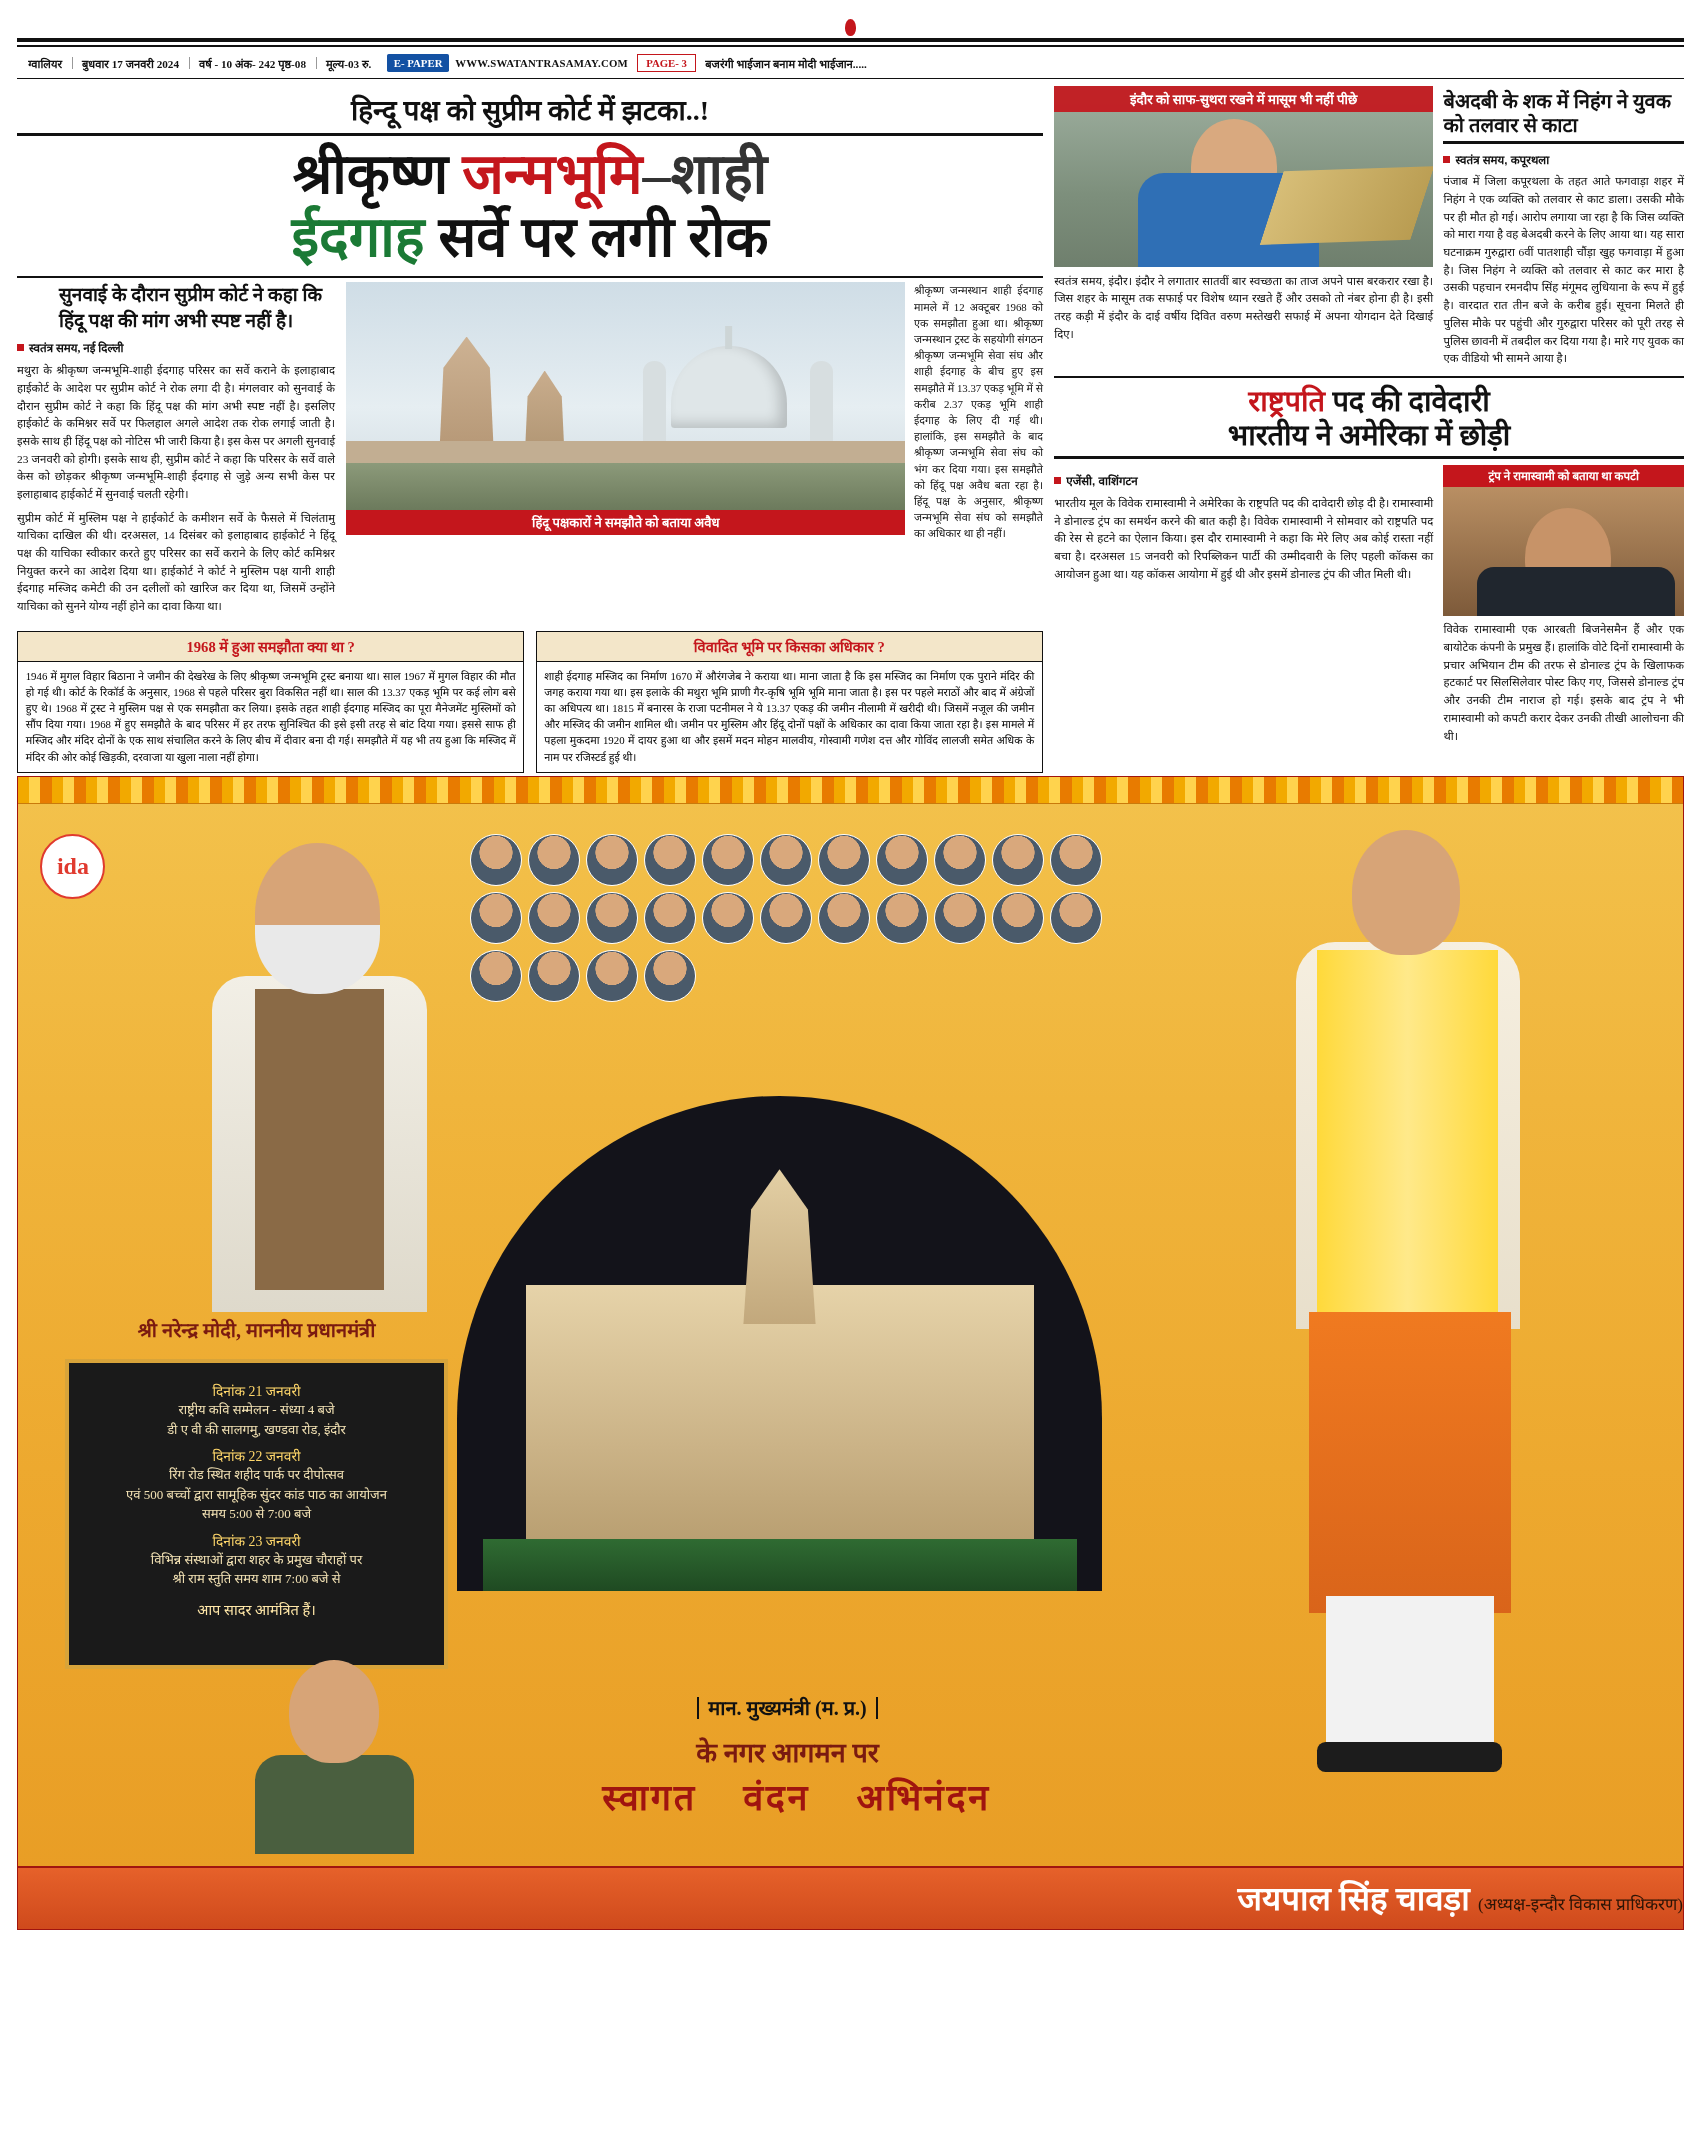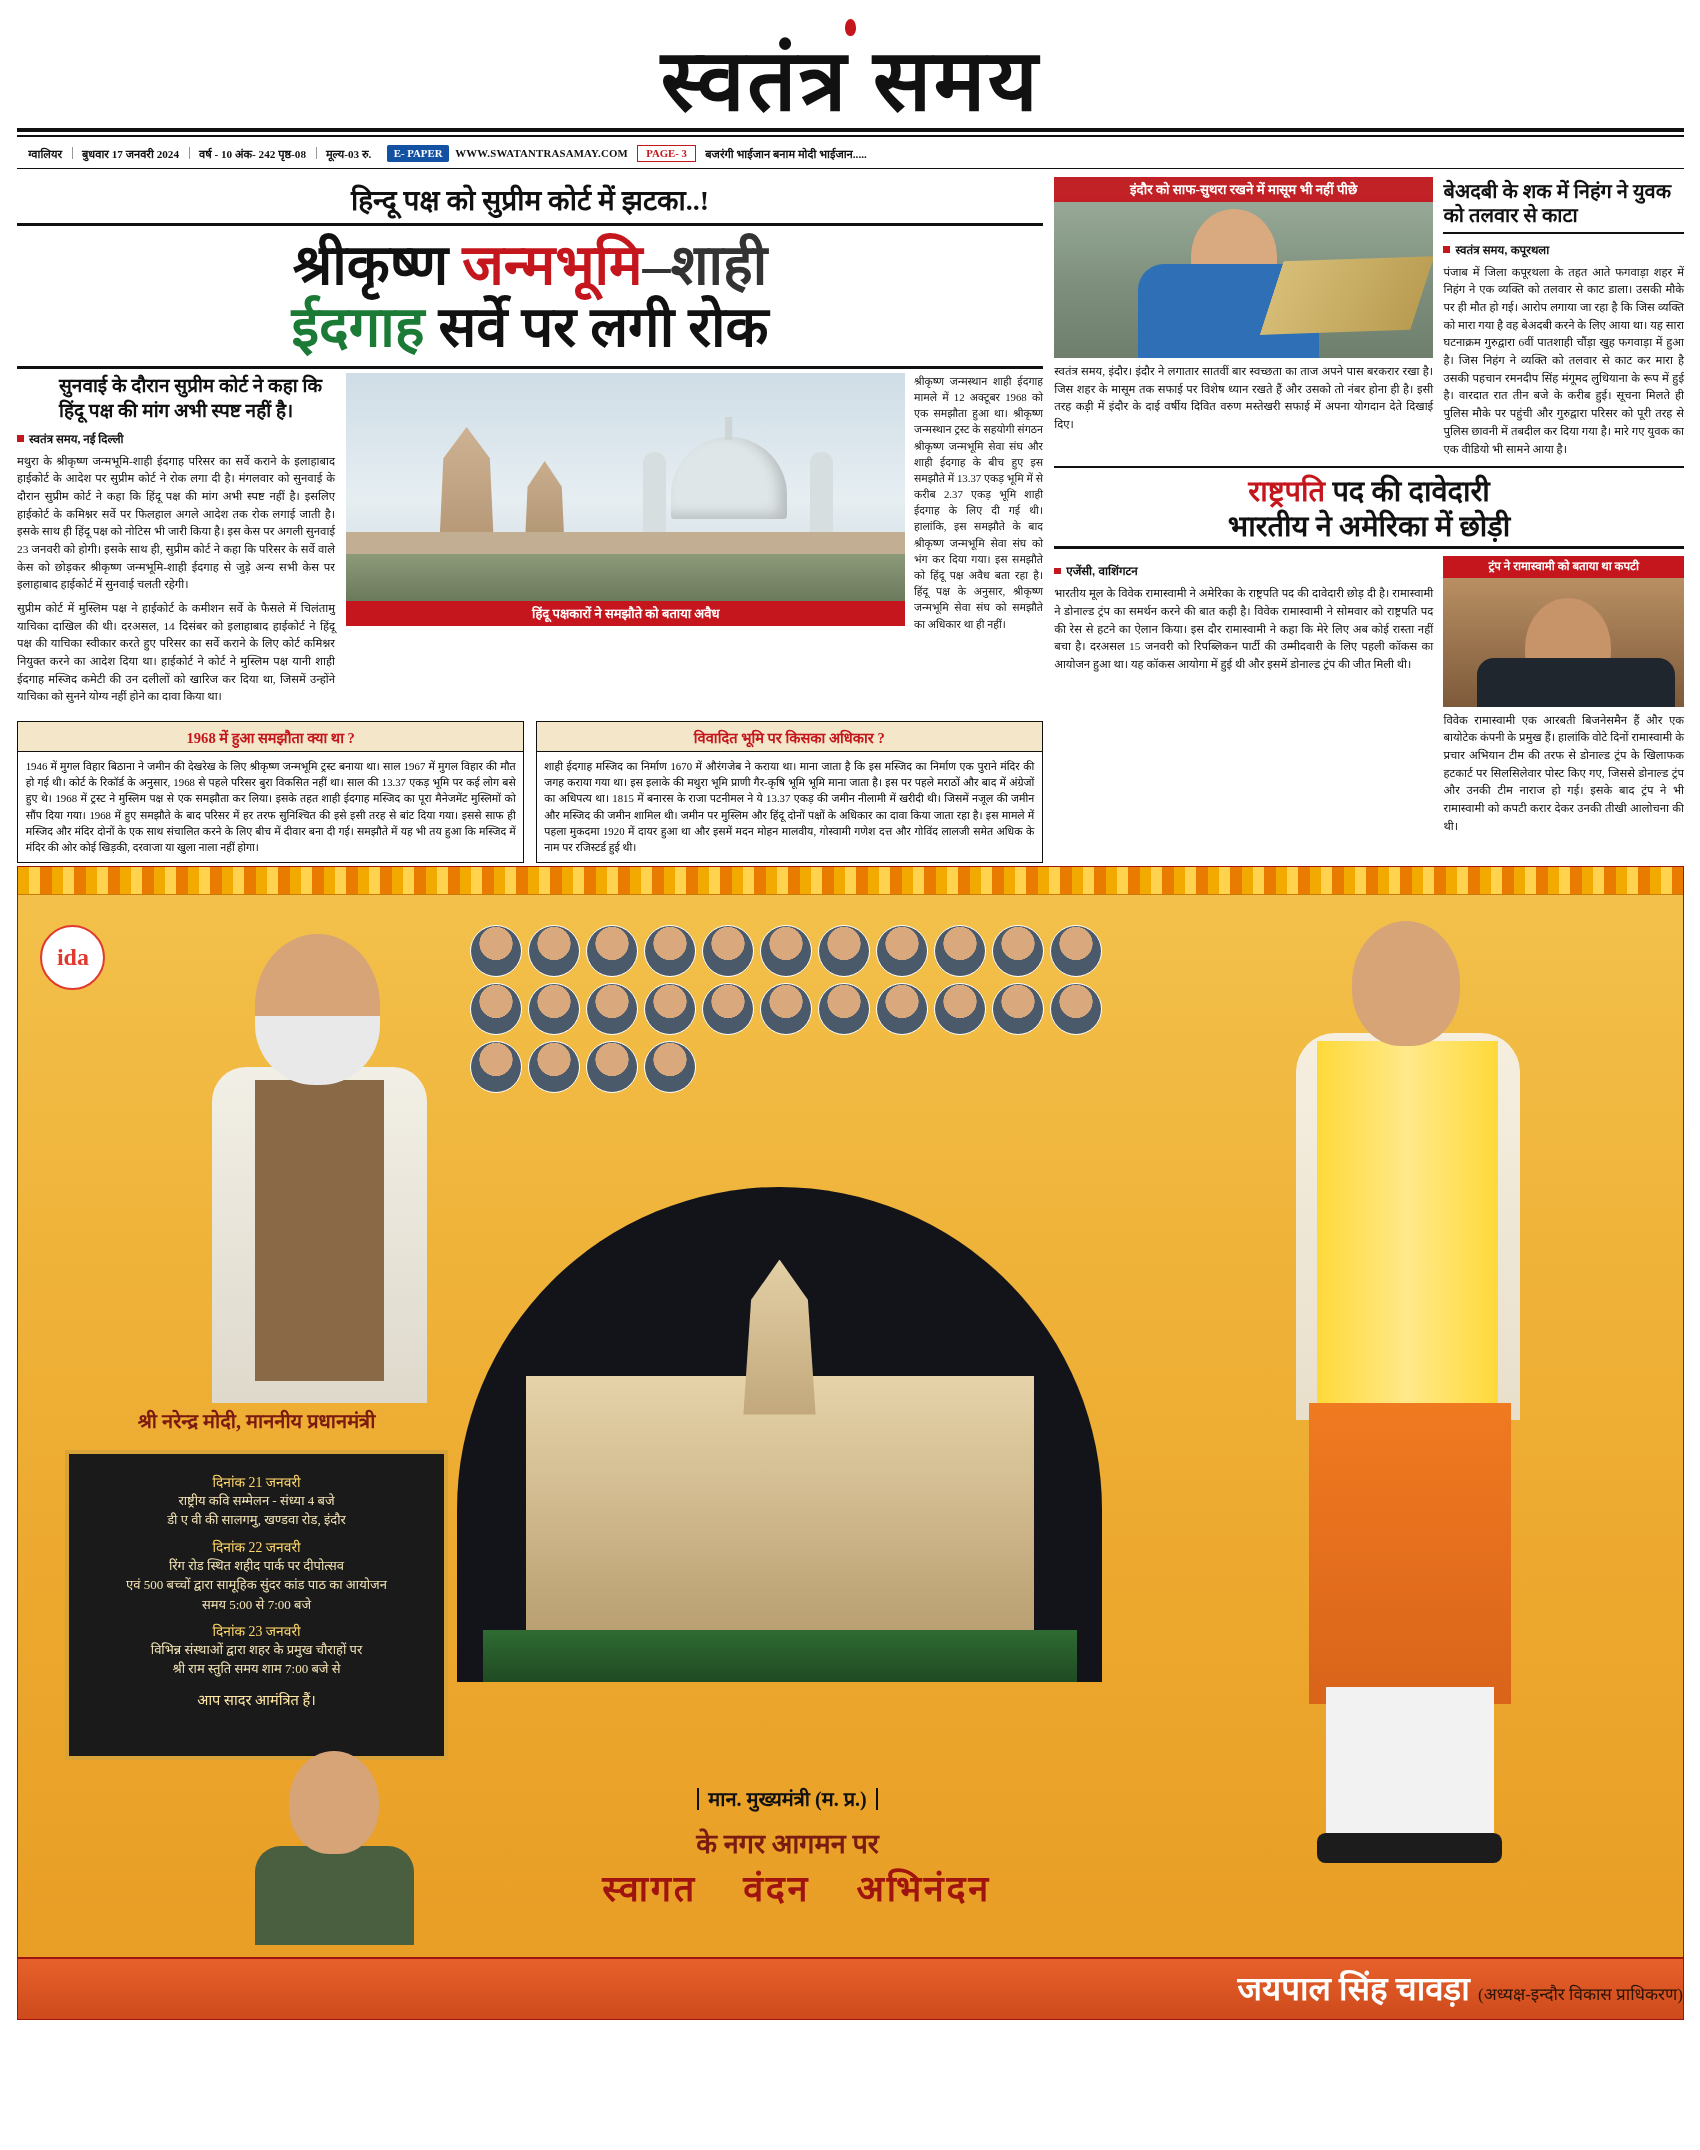--- a/index.html
+++ b/index.html
@@ -381,21 +381,20 @@
   .ad-footer .nm { font-size: 33px; font-weight:bold; color:#ffffff;text-align:right; }
   .ad-footer .nm .desig { font-size: 17px; color:#2b1406; font-weight:normal; }
 </style>
 </head>
 <body>
 
 <div class="page">
 
   <div class="masthead">
     <div class="tilak"></div>
-    <h1>स्वतंत्र समय</h1>
     <div class="masthead-rules">
       <div class="rule-thick"></div>
       <div class="rule-thin"></div>
     </div>
   </div>
 
   <div class="infobar">
     <div class="seg">ग्वालियर</div>
     <div class="sep"></div>
     <div class="seg">बुधवार 17 जनवरी 2024</div>

